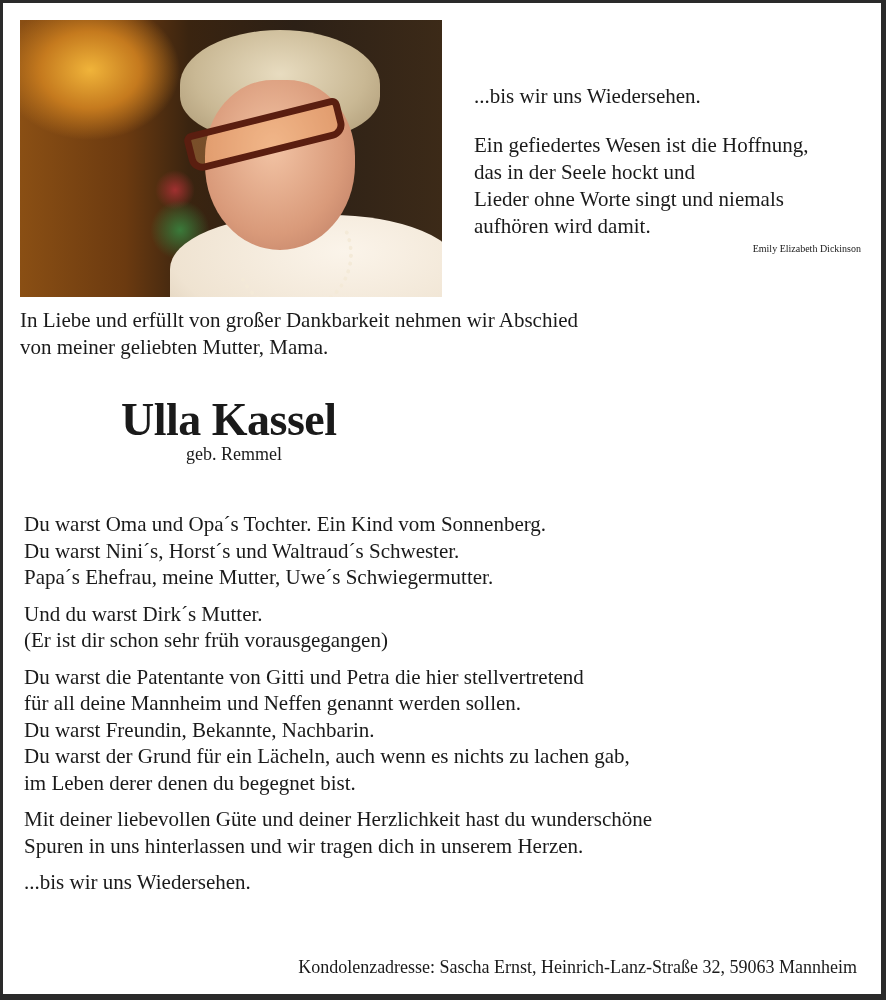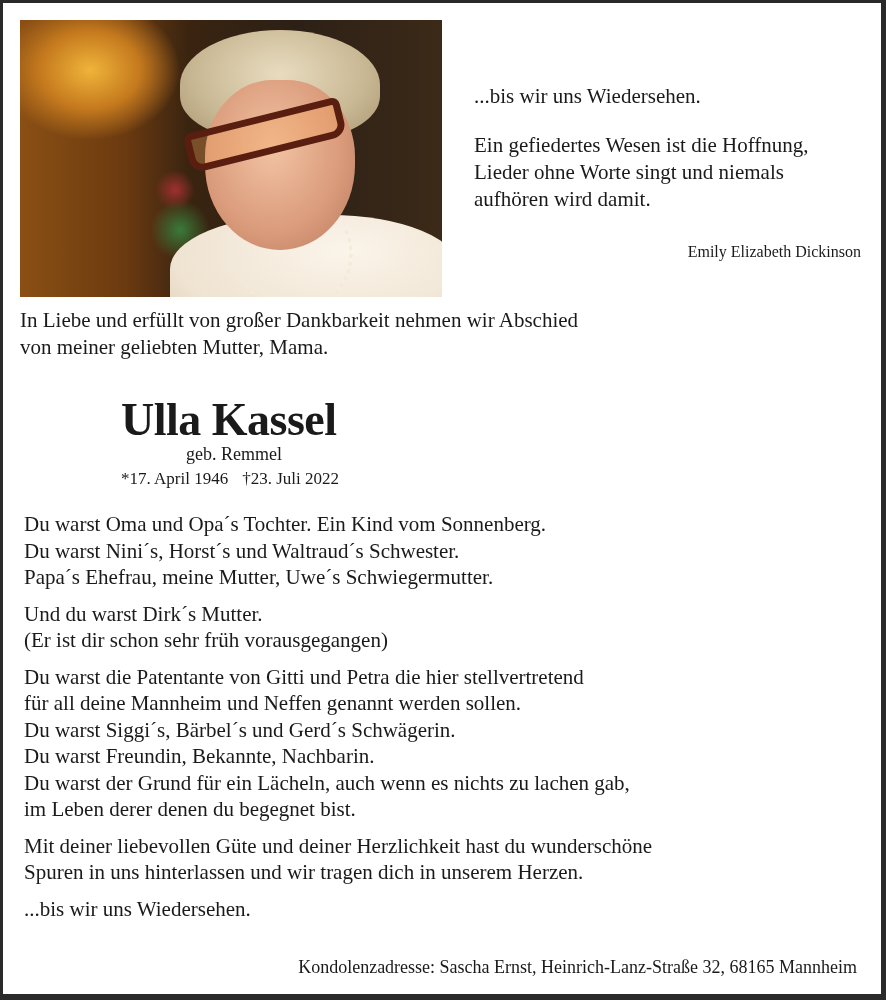--- a/index.html
+++ b/index.html
@@ -11,21 +11,21 @@
   .photo .green { position:absolute; left:130px; top:180px; width:60px; height:60px; background: radial-gradient(circle, #3a7a3a 0%, transparent 70%); }
   .photo .red { position:absolute; left:135px; top:150px; width:40px; height:40px; background: radial-gradient(circle, #a03030 0%, transparent 70%); }
   .photo .hair { position:absolute; left:160px; top:10px; width:200px; height:110px; border-radius:50% 50% 40% 40%; background: radial-gradient(ellipse at 50% 40%, #e8dcc0 0%, #c9b894 60%, #a89470 100%); }
   .photo .face { position:absolute; left:185px; top:60px; width:150px; height:170px; border-radius:45% 45% 50% 50%; background: radial-gradient(ellipse at 45% 40%, #f2c3a4 0%, #d99a7a 60%, #b87860 100%); }
   .photo .glasses { position:absolute; left:165px; top:95px; width:160px; height:40px; border:7px solid #5a1e10; border-radius:8px 8px 14px 14px; transform: rotate(-14deg); background: rgba(240,160,90,0.35); box-sizing:border-box; }
   .photo .shirt { position:absolute; left:150px; top:195px; width:290px; height:120px; border-radius:45% 45% 0 0; background: radial-gradient(ellipse at 60% 30%, #fbf4ea 0%, #efe3d1 70%, #d9c8b0 100%); }
   .photo .pearls { position:absolute; left:215px; top:175px; width:110px; height:110px; border-radius:50%; border:4px dotted #f4ead8; border-top-color: transparent; border-left-color: transparent; transform: rotate(20deg); }
   .quote { position: absolute; left: 471px; top: 80px; font-size: 21px; line-height: 27px; }
   .quote p { margin: 0; }
   .quote .gap { height: 22px; }
-  .quote-author { position: absolute; right: 20px; top: 240px; font-size: 16px; }
+  .quote-author { position: absolute; right: 20px; top: 240px; font-size: 10px; }
   .intro { position: absolute; left: 17px; top: 304px; font-size: 21px; line-height: 27px; }
   .name { position: absolute; left: 118px; top: 390px; font-size: 46px; font-weight: bold; letter-spacing: -0.5px; }
   .maiden { position: absolute; left: 183px; top: 441px; font-size: 18px; text-align: right; }
   .dates { position: absolute; left: 118px; top: 466px; font-size: 17px; }
   .dates span { margin-right: 14px; }
   .body { position: absolute; left: 17px; top: 508px; font-size: 21px; line-height: 26.5px; }
   .body p { margin: 0 0 10px 4px; }
   .body .line { display: block; }
   .address { position: absolute; right: 24px; top: 954px; font-size: 18px; }
 </style>
@@ -41,57 +41,54 @@
     <div class="pearls"></div>
     <div class="hair"></div>
     <div class="face"></div>
     <div class="glasses"></div>
   </div>
 
   <div class="quote">
     <p>...bis wir uns Wiedersehen.</p>
     <div class="gap"></div>
     <p>Ein gefiedertes Wesen ist die Hoffnung,</p>
+    <p>das in der Seele hockt und</p>
     <p>Lieder ohne Worte singt und niemals</p>
     <p>aufhören wird damit.</p>
   </div>
   <div class="quote-author">Emily Elizabeth Dickinson</div>
 
   <div class="intro">
     <div>In Liebe und erfüllt von großer Dankbarkeit nehmen wir Abschied</div>
     <div>von meiner geliebten Mutter, Mama.</div>
   </div>
 
   <div class="name">Ulla Kassel</div>
   <div class="maiden">geb. Remmel</div>
-  <div class="dates">
-    <span>*17. April 1946</span><span>†23. Juli 2022</span>
-  </div>
 
   <div class="body">
     <p>
       <span class="line">Du warst Oma und Opa´s Tochter. Ein Kind vom Sonnenberg.</span>
       <span class="line">Du warst Nini´s, Horst´s und Waltraud´s Schwester.</span>
       <span class="line">Papa´s Ehefrau, meine Mutter, Uwe´s Schwiegermutter.</span>
     </p>
     <p>
       <span class="line">Und du warst Dirk´s Mutter.</span>
       <span class="line">(Er ist dir schon sehr früh vorausgegangen)</span>
     </p>
     <p>
       <span class="line">Du warst die Patentante von Gitti und Petra die hier stellvertretend</span>
       <span class="line">für all deine Mannheim und Neffen genannt werden sollen.</span>
-      <span class="line">Du warst Siggi´s, Bärbel´s und Gerd´s Schwägerin.</span>
       <span class="line">Du warst Freundin, Bekannte, Nachbarin.</span>
       <span class="line">Du warst der Grund für ein Lächeln, auch wenn es nichts zu lachen gab,</span>
       <span class="line">im Leben derer denen du begegnet bist.</span>
     </p>
     <p>
       <span class="line">Mit deiner liebevollen Güte und deiner Herzlichkeit hast du wunderschöne</span>
       <span class="line">Spuren in uns hinterlassen und wir tragen dich in unserem Herzen.</span>
     </p>
     <p>
       <span class="line">...bis wir uns Wiedersehen.</span>
     </p>
   </div>
 
-  <div class="address">Kondolenzadresse: Sascha Ernst, Heinrich-Lanz-Straße 32, 68165 Mannheim</div>
+  <div class="address">Kondolenzadresse: Sascha Ernst, Heinrich-Lanz-Straße 32, 59063 Mannheim</div>
 </div>
 
 </body></html>

